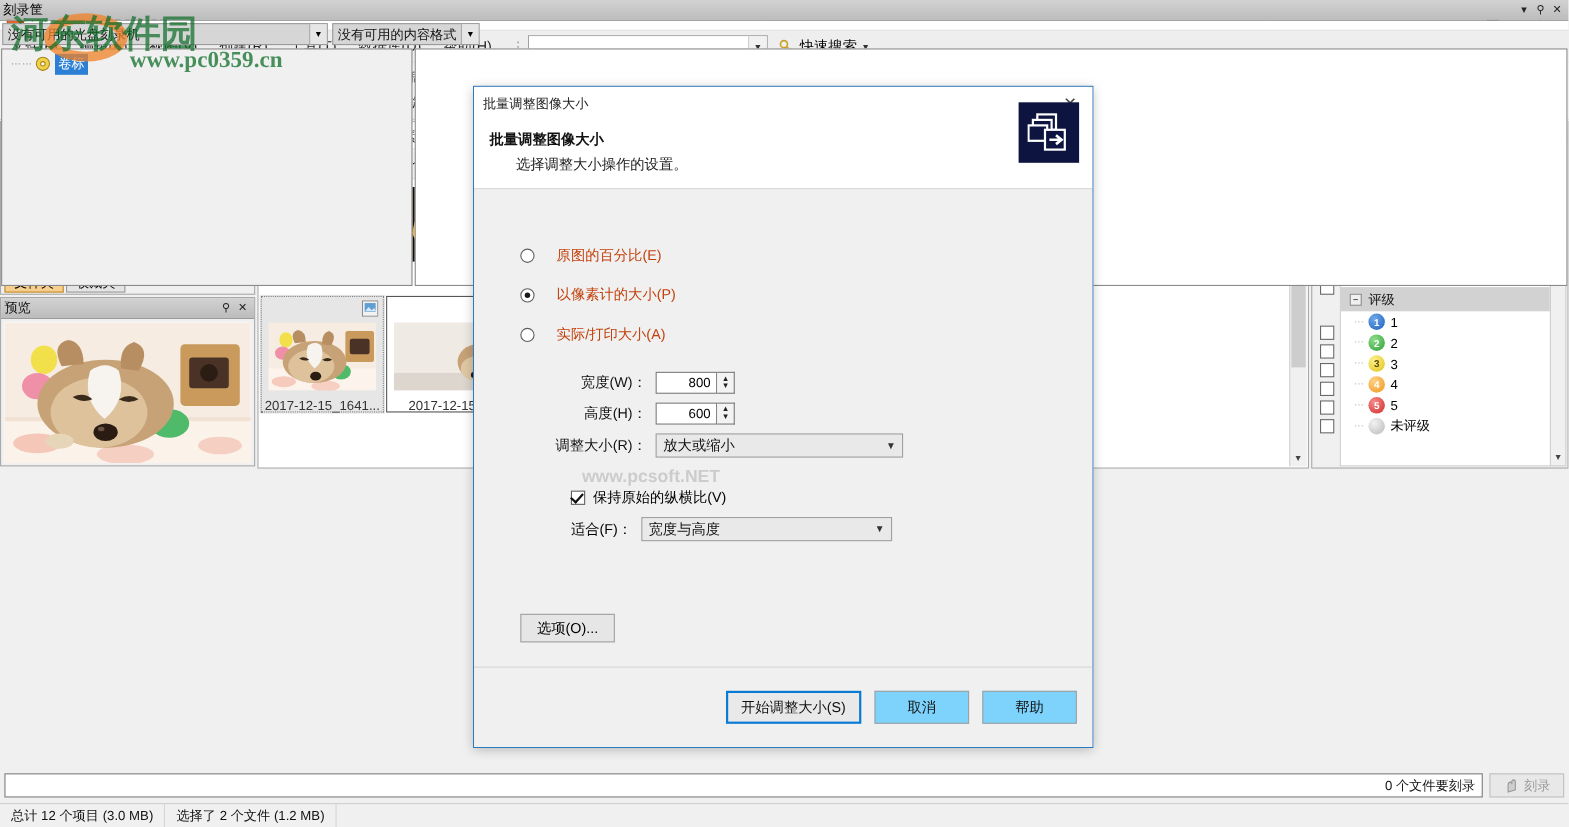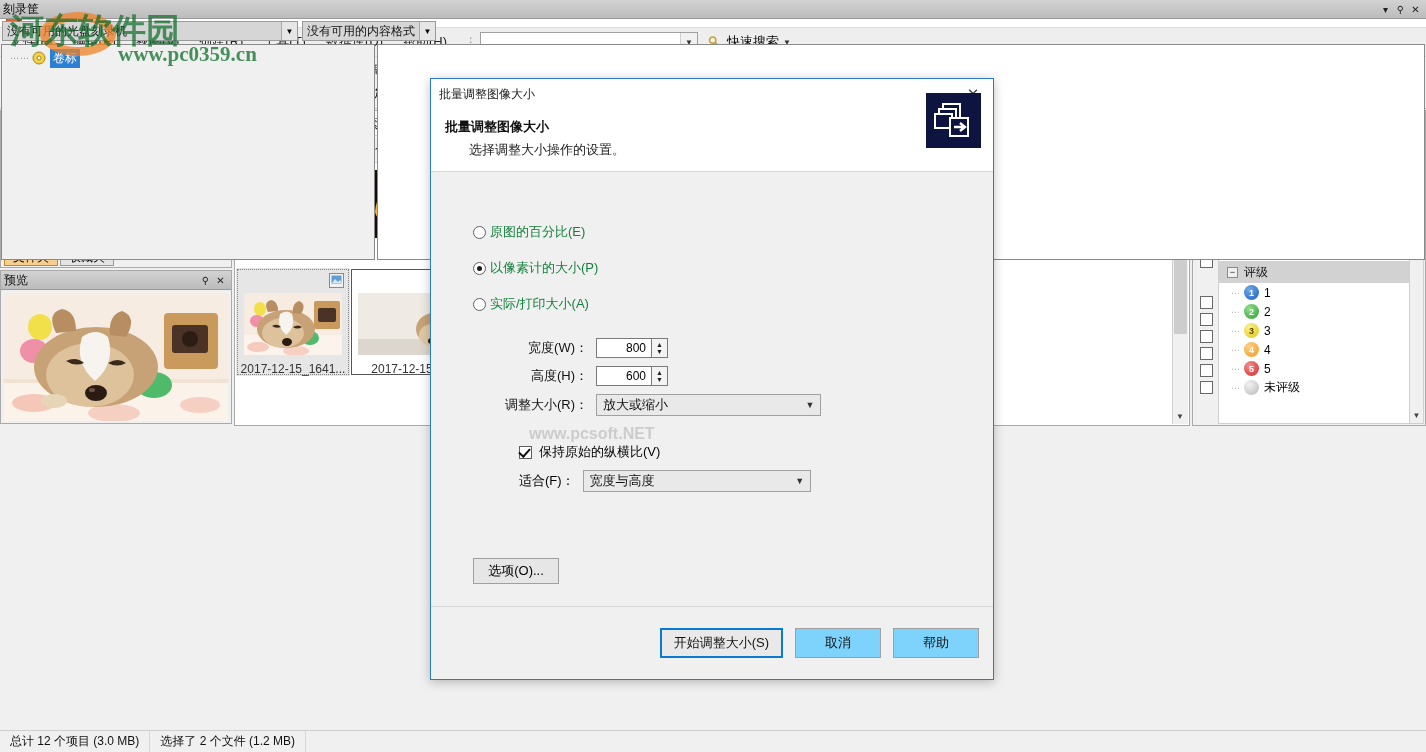--- a/index.html
+++ b/index.html
@@ -178,21 +178,21 @@
           border:1px solid #2d7bbf;box-shadow:0 2px 10px rgba(0,0,0,.25);}
   .dlg-tb{height:30px;background:#fff;display:flex;align-items:center;padding:0 4px 0 8px;}
   .dlg-tb .t{flex:1;font-size:12px;color:#222;}
   .dlg-x{width:32px;height:28px;display:flex;align-items:center;justify-content:center;font-size:15px;color:#444;}
   .dlg-hd{height:63px;background:#fff;border-bottom:1px solid #d6d6d6;position:relative;padding:9px 0 0 14px;}
   .dlg-hd h1{font-size:13px;font-weight:bold;color:#111;}
   .dlg-hd p{font-size:13px;color:#222;margin-top:5px;padding-left:24px;}
   .dlg-icon{position:absolute;right:12px;top:-16px;width:55px;height:55px;background:#0d1440;
             display:flex;align-items:center;justify-content:center;}
   .dlg-body{position:absolute;left:0;top:94px;right:0;bottom:73px;background:#f0f0f0;padding:41px 0 0 0;}
-  .radio-line{display:flex;align-items:center;gap:4px;padding-left:42px;height:36px;font-size:13px;color:#15803d;}
+  .radio-line{display:flex;align-items:center;gap:20px;padding-left:42px;height:36px;font-size:13px;color:#c2410c;}
   .radio{width:13px;height:13px;border-radius:50%;border:1px solid #5f5f5f;background:#fff;position:relative;flex:0 0 13px;}
   .radio.on:after{content:"";position:absolute;left:3px;top:3px;width:5px;height:5px;border-radius:50%;background:#1a1a1a;}
   .frm{margin-top:14px;}
   .frmrow{display:flex;align-items:center;height:24px;margin-bottom:4px;}
   .frmlbl{width:165px;text-align:right;padding-right:8px;font-size:13px;color:#111;}
   .spin{width:56px;height:20px;border:1px solid #7a7a7a;background:#fff;display:flex;align-items:center;
         justify-content:flex-end;padding-right:5px;font-size:12px;}
   .spinbtns{width:16px;height:20px;border:1px solid #7a7a7a;border-left:0;background:#f3f3f3;
             display:flex;flex-direction:column;align-items:center;justify-content:center;}
   .spinbtns i{font-style:normal;font-size:7px;line-height:7px;color:#222;}
@@ -757,20 +757,31 @@
         <svg class="burn-disc" viewBox="0 0 14 14">
           <circle cx="7" cy="7" r="6" fill="#f2d04a" stroke="#a88714"></circle>
           <circle cx="7" cy="7" r="2" fill="#fff" stroke="#a88714"></circle>
         </svg>
         <span class="sel-txt">卷标</span>
       </div>
     </div>
     <div class="burn-right"></div>
   </div>
 
+  <div class="burnbar">
+    <div class="burnfield">
+      <span>0 个文件要刻录</span>
+    </div>
+    <div class="burnbtn">
+      <svg width="15" height="15" viewBox="0 0 15 15">
+        <path d="M4 13 V7 q0 -3 2 -3 q1.4 0 1.4 2 V4 q0 -2 1.6 -2 q1.6 0 1.6 2 v7 z" fill="#cfcfcf" stroke="#9a9a9a"></path>
+      </svg>
+      <span>刻录</span>
+    </div>
+  </div>
 
   <div class="statusbar">
     <div class="st-cell">总计 12 个项目 (3.0 MB)</div>
     <div class="st-cell">选择了 2 个文件 (1.2 MB)</div>
   </div>
 
   <div class="wm wm-o"></div>
   <div class="wm wm1">河东软件园</div>
   <div class="wm wm2">www.pc0359.cn</div>
 

